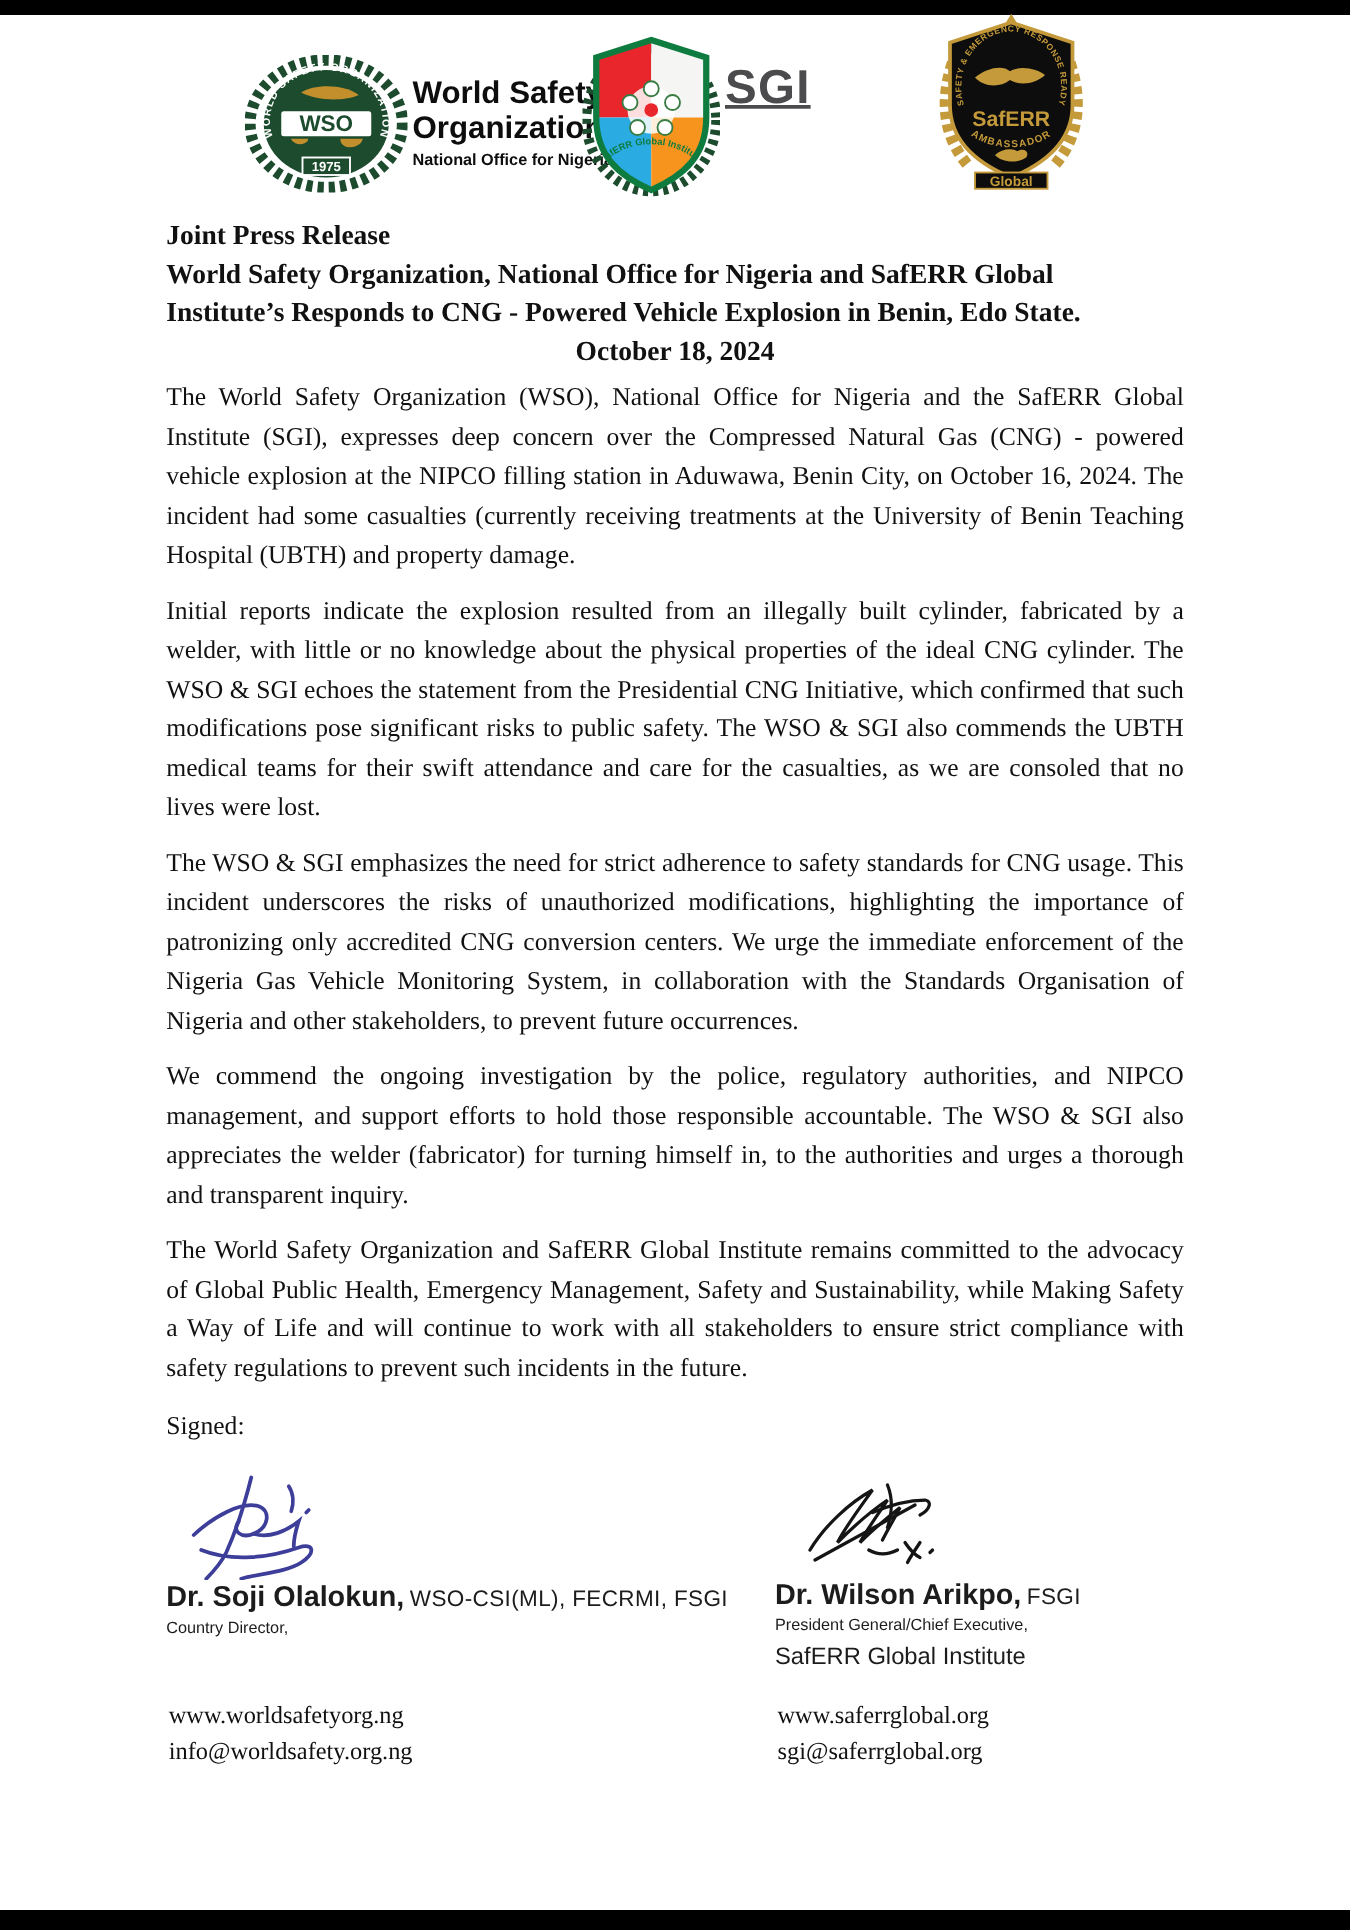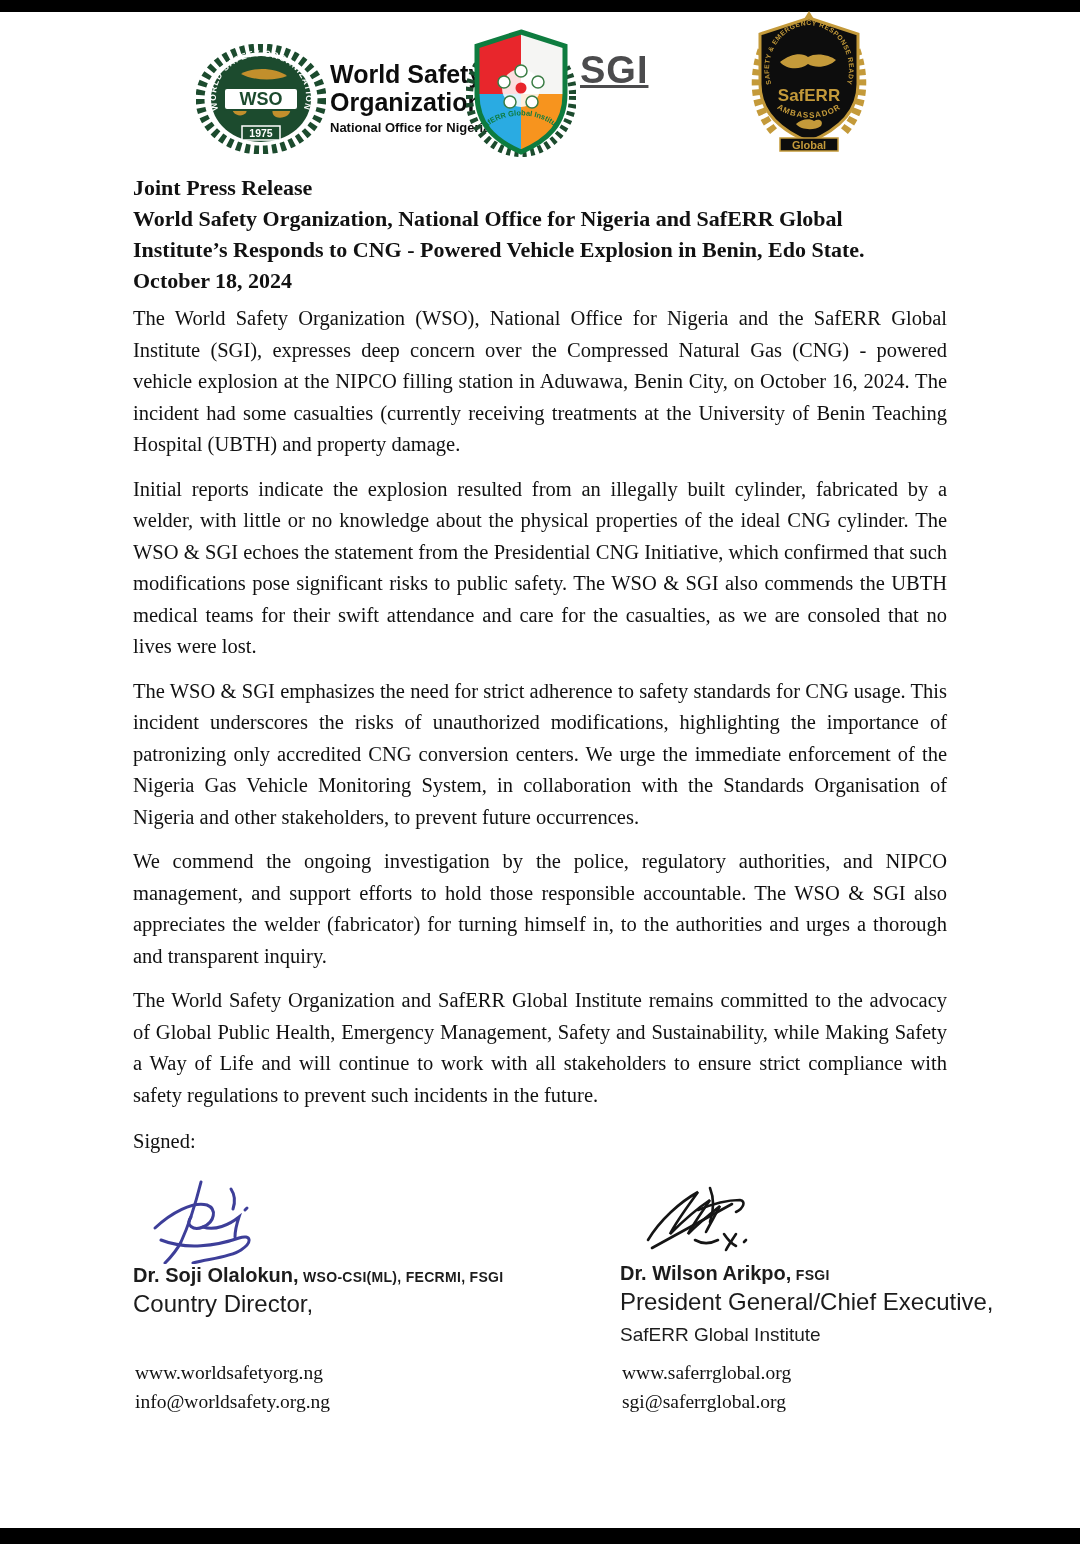--- a/index.html
+++ b/index.html
@@ -19,36 +19,36 @@
   .sgi-text{position:absolute;left:580px;top:52px;font-family:"Liberation Sans",sans-serif;}
   .sgi-acronym{font-size:38px;font-weight:bold;letter-spacing:1px;color:#4b4b4d;line-height:36px;text-decoration:underline;}
   .sgi-line{font-size:15px;font-weight:bold;color:#262626;line-height:18.5px;}
   .sgi-lines{margin-top:6px;}
   .saferr-svg{position:absolute;left:744px;top:10px;}
 
   
   .title-block{position:absolute;left:133px;top:172px;width:814px;
                font-size:22px;font-weight:bold;line-height:31px;}
   .title-line{}
-  .date-line{text-align:left;}
+  .date-line{text-align:center;}
 
   
   .body-text{position:absolute;left:133px;top:303px;width:814px;}
   .body-text p{margin:0 0 13px 0;font-size:20.5px;line-height:31.5px;text-align:justify;}
   .signed{font-size:20.5px;margin-top:19px;}
 
   
   .sig-block{position:absolute;font-family:"Liberation Sans",sans-serif;color:#1c1c1c;}
   .sig-left{left:133px;top:1180px;}
   .sig-right{left:620px;top:1184px;}
   .sig-img{display:block;}
   .sig-name-row{white-space:nowrap;}
-  .sig-name{font-size:20px;font-weight:bold;}
-  .sig-cred{font-size:14px;font-weight:bold;letter-spacing:.3px;}
-  .sig-title{font-size:24px;margin-top:3px;}
+  .sig-name{font-size:23px;font-weight:bold;}
+  .sig-cred{font-size:18px;font-weight:normal;letter-spacing:.3px;}
+  .sig-title{font-size:13px;margin-top:3px;}
   .sig-org{font-size:19px;margin-top:8px;}
 
   
   .contact{position:absolute;top:1358px;font-size:19.5px;line-height:29px;}
   .contact-left{left:135px;}
   .contact-right{left:622px;}
 </style>
 </head>
 <body>
 

